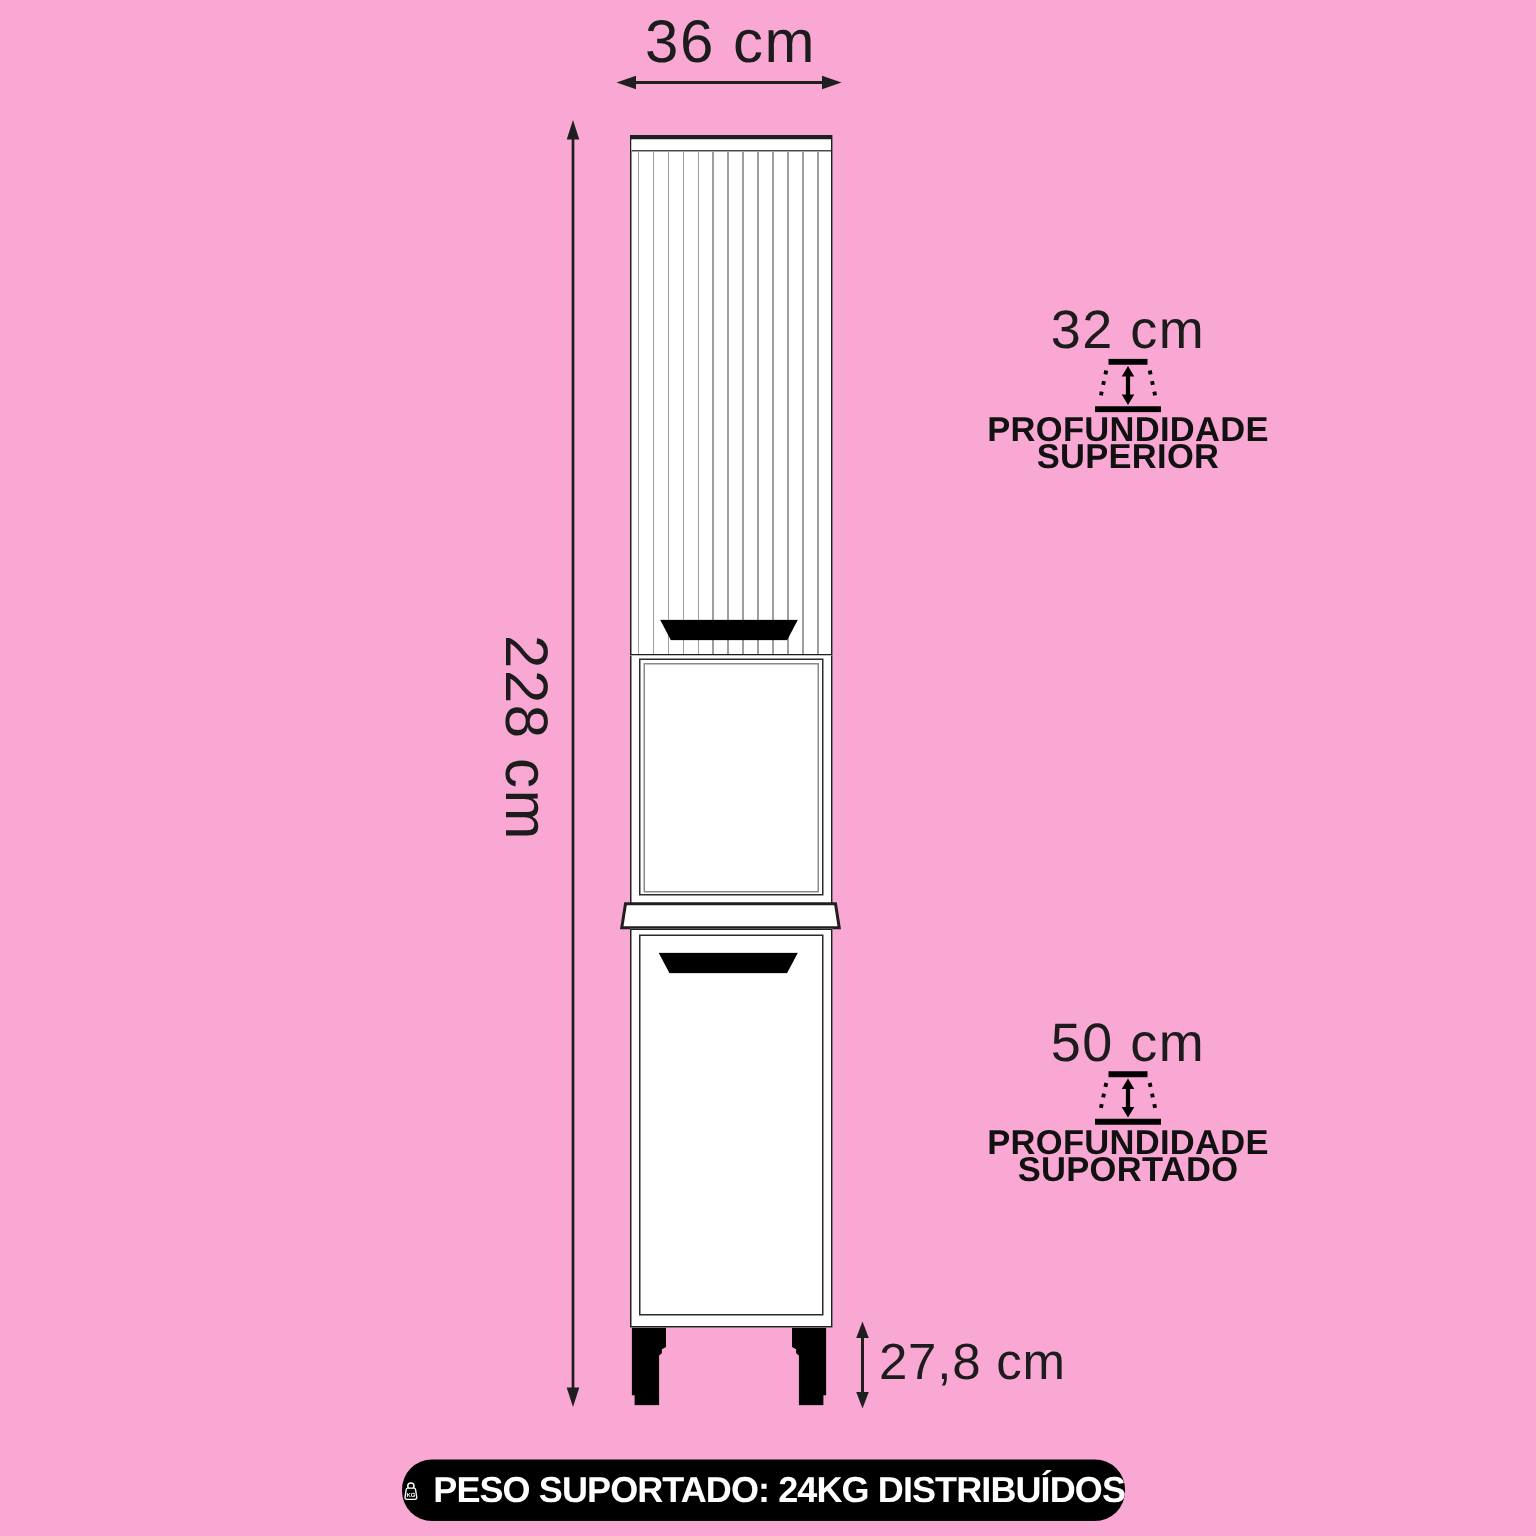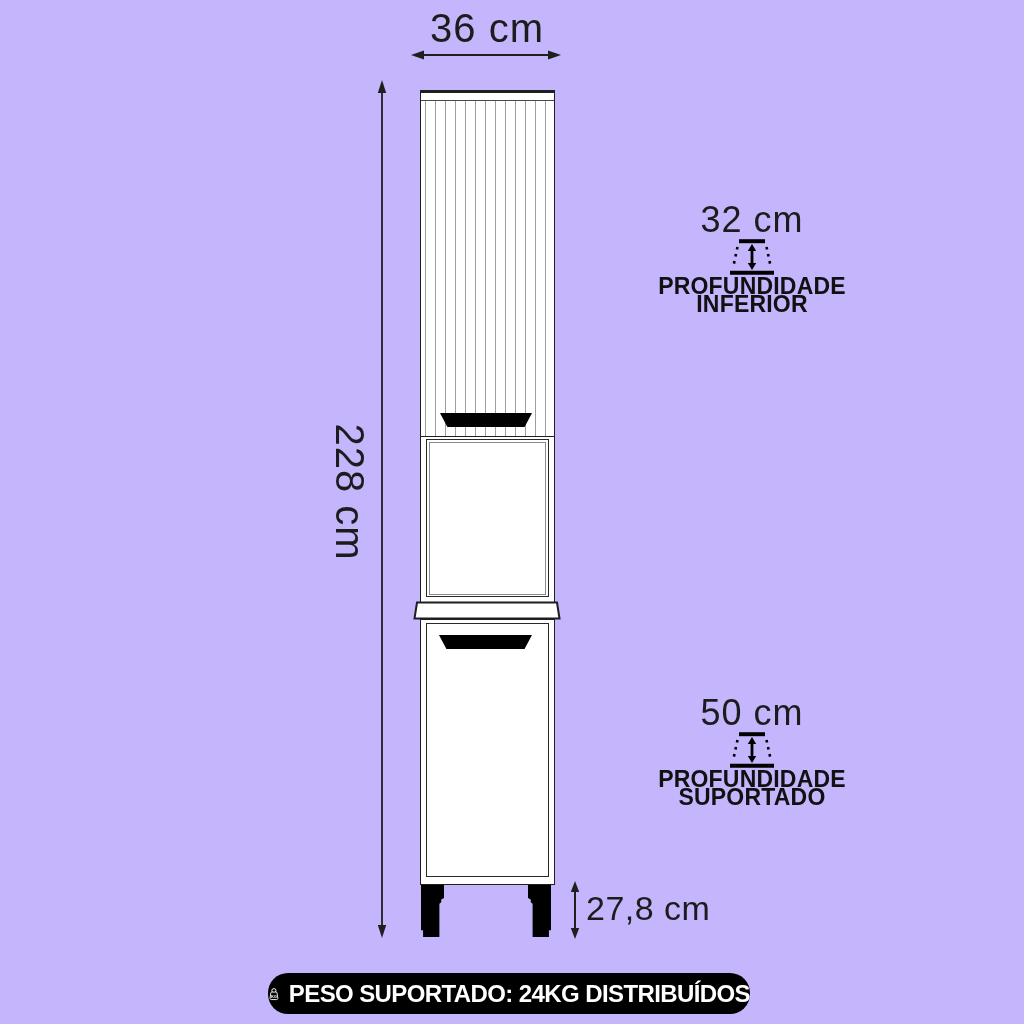--- a/index.html
+++ b/index.html
@@ -1,17 +1,17 @@
 <!DOCTYPE html>
 <html><head>
 <meta charset="utf-8">
 <style>
   html,body{margin:0;padding:0;background:#ffffff;}
   .canvas{
-    position:relative;width:1024px;height:1024px;background:#c4b5fd;overflow:hidden;
+    position:relative;width:1024px;height:1024px;background:#f9a8d4;overflow:hidden;
     font-family:"Liberation Sans", sans-serif;color:#1f1f1f;
     --line:#1f1f1f; --flute:#9e9e9e; --ink:#000000;
   }
   .abs{position:absolute;}
 
   
   .dim-label{color:#1c1c1c;font-weight:500;letter-spacing:1px;white-space:nowrap;}
   .w-label{left:412px;top:6px;width:150px;text-align:center;font-size:40px;}
   .h-label{left:260px;top:470px;width:180px;height:44px;line-height:44px;text-align:center;
            font-size:40px;transform:rotate(90deg);}
@@ -33,21 +33,21 @@
              box-sizing:border-box;background:#fff;}
   .lower-door{position:absolute;left:5px;right:5px;top:3px;bottom:7px;border:1.6px solid #2a2a2a;}
   .handle.low{position:absolute;left:18px;top:15px;width:93px;height:14px;}
   .foot{background:var(--ink);top:885px;width:23px;height:52px;}
   .foot-left{left:421px;clip-path:polygon(0% 0%,100% 0%,100% 25%,88% 28%,88% 33%,80% 36%,80% 100%,9% 100%,9% 87%,0% 87%);}
   .foot-right{left:528px;clip-path:polygon(0% 0%,100% 0%,100% 87%,91% 87%,91% 100%,20% 100%,20% 36%,12% 33%,12% 28%,0% 25%);}
 
   
   .depth-block{width:220px;text-align:center;}
   .depth-upper{left:642px;top:202px;}
-  .depth-lower{left:642px;top:695px;}
+  .depth-lower{left:642px;top:677px;}
   .depth-value{font-size:36px;font-weight:500;letter-spacing:1px;line-height:36px;color:#1c1c1c;}
   .depth-icon{display:block;margin:1px auto 3px auto;}
   .depth-label{font-size:23px;font-weight:700;line-height:17.5px;letter-spacing:0.2px;color:#111;}
 
   
   .banner{left:268px;top:973px;width:482px;height:41px;background:#000;color:#fff;
           display:flex;align-items:center;justify-content:center;gap:9px;border-radius:20px;}
   .banner-text{font-size:24px;font-weight:700;letter-spacing:-0.6px;white-space:nowrap;}
 
   svg{display:block;}
@@ -108,21 +108,21 @@
     <svg class="depth-icon" width="46" height="36" viewBox="0 0 46 36">
       <line x1="10" y1="2.2" x2="36" y2="2.2" stroke="#000" stroke-width="4"></line>
       <line x1="1" y1="33.8" x2="45" y2="33.8" stroke="#000" stroke-width="4"></line>
       <line x1="8.5" y1="8" x2="4" y2="29" stroke="#000" stroke-width="2.6" stroke-dasharray="2.6 4.6"></line>
       <line x1="37.5" y1="8" x2="42" y2="29" stroke="#000" stroke-width="2.6" stroke-dasharray="2.6 4.6"></line>
       <line x1="23" y1="10" x2="23" y2="26" stroke="#000" stroke-width="2.8"></line>
       <polygon points="23,5 18.8,12 27.2,12" fill="#000"></polygon>
       <polygon points="23,31 18.8,24 27.2,24" fill="#000"></polygon>
     </svg>
     <div class="depth-label">PROFUNDIDADE</div>
-    <div class="depth-label">INFERIOR</div>
+    <div class="depth-label">SUPERIOR</div>
   </div>
 
   <div class="abs depth-block depth-lower">
     <div class="depth-value">50 cm</div>
     <svg class="depth-icon" width="46" height="36" viewBox="0 0 46 36">
       <line x1="10" y1="2.2" x2="36" y2="2.2" stroke="#000" stroke-width="4"></line>
       <line x1="1" y1="33.8" x2="45" y2="33.8" stroke="#000" stroke-width="4"></line>
       <line x1="8.5" y1="8" x2="4" y2="29" stroke="#000" stroke-width="2.6" stroke-dasharray="2.6 4.6"></line>
       <line x1="37.5" y1="8" x2="42" y2="29" stroke="#000" stroke-width="2.6" stroke-dasharray="2.6 4.6"></line>
       <line x1="23" y1="10" x2="23" y2="26" stroke="#000" stroke-width="2.8"></line>

